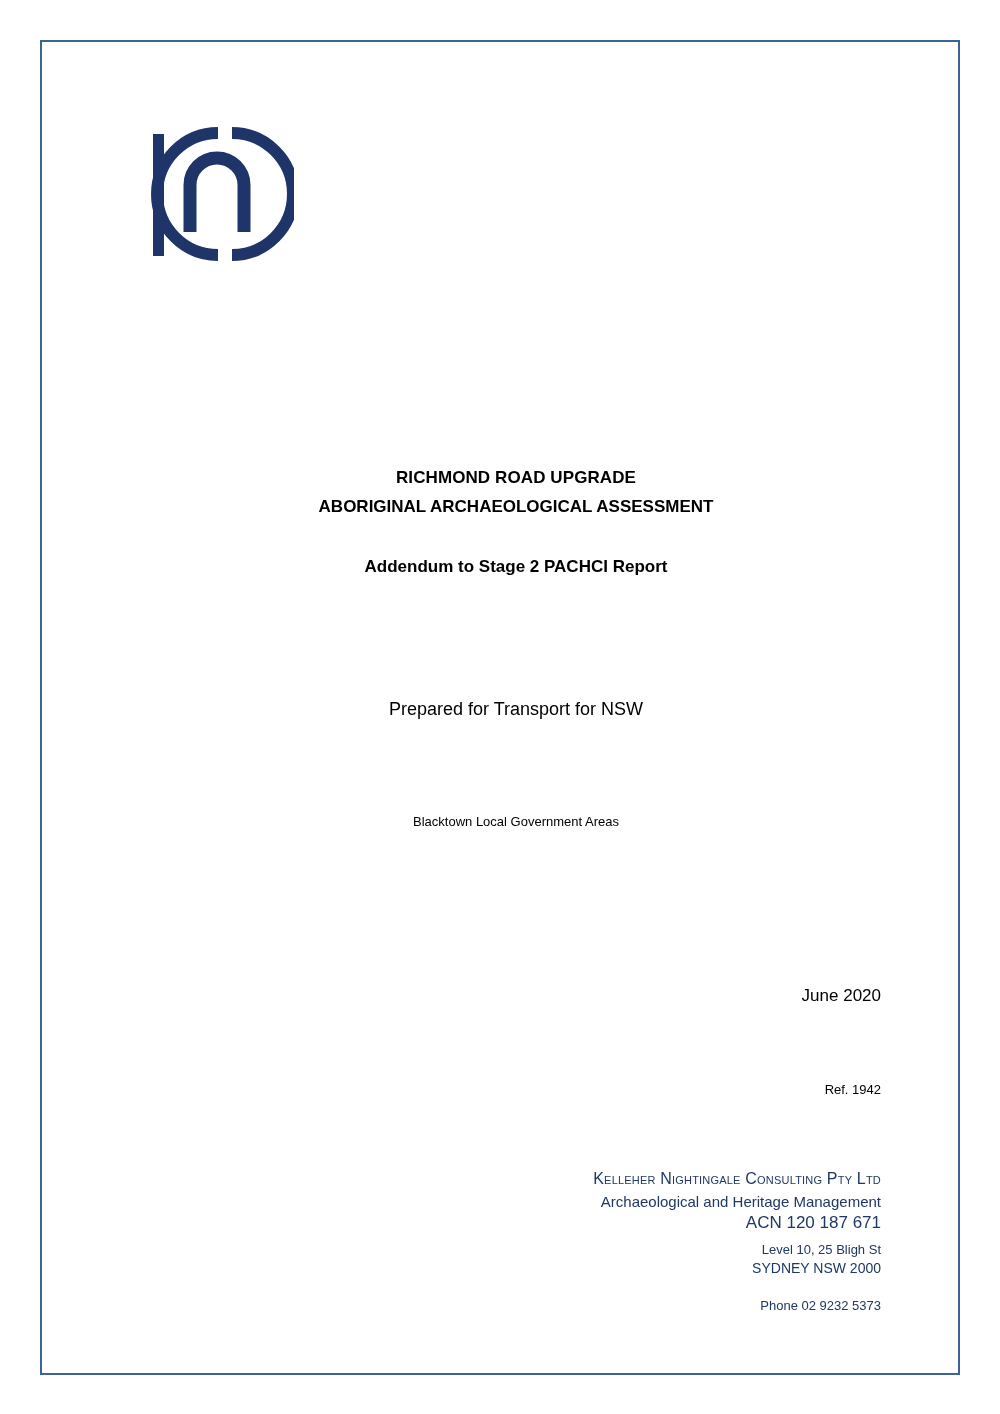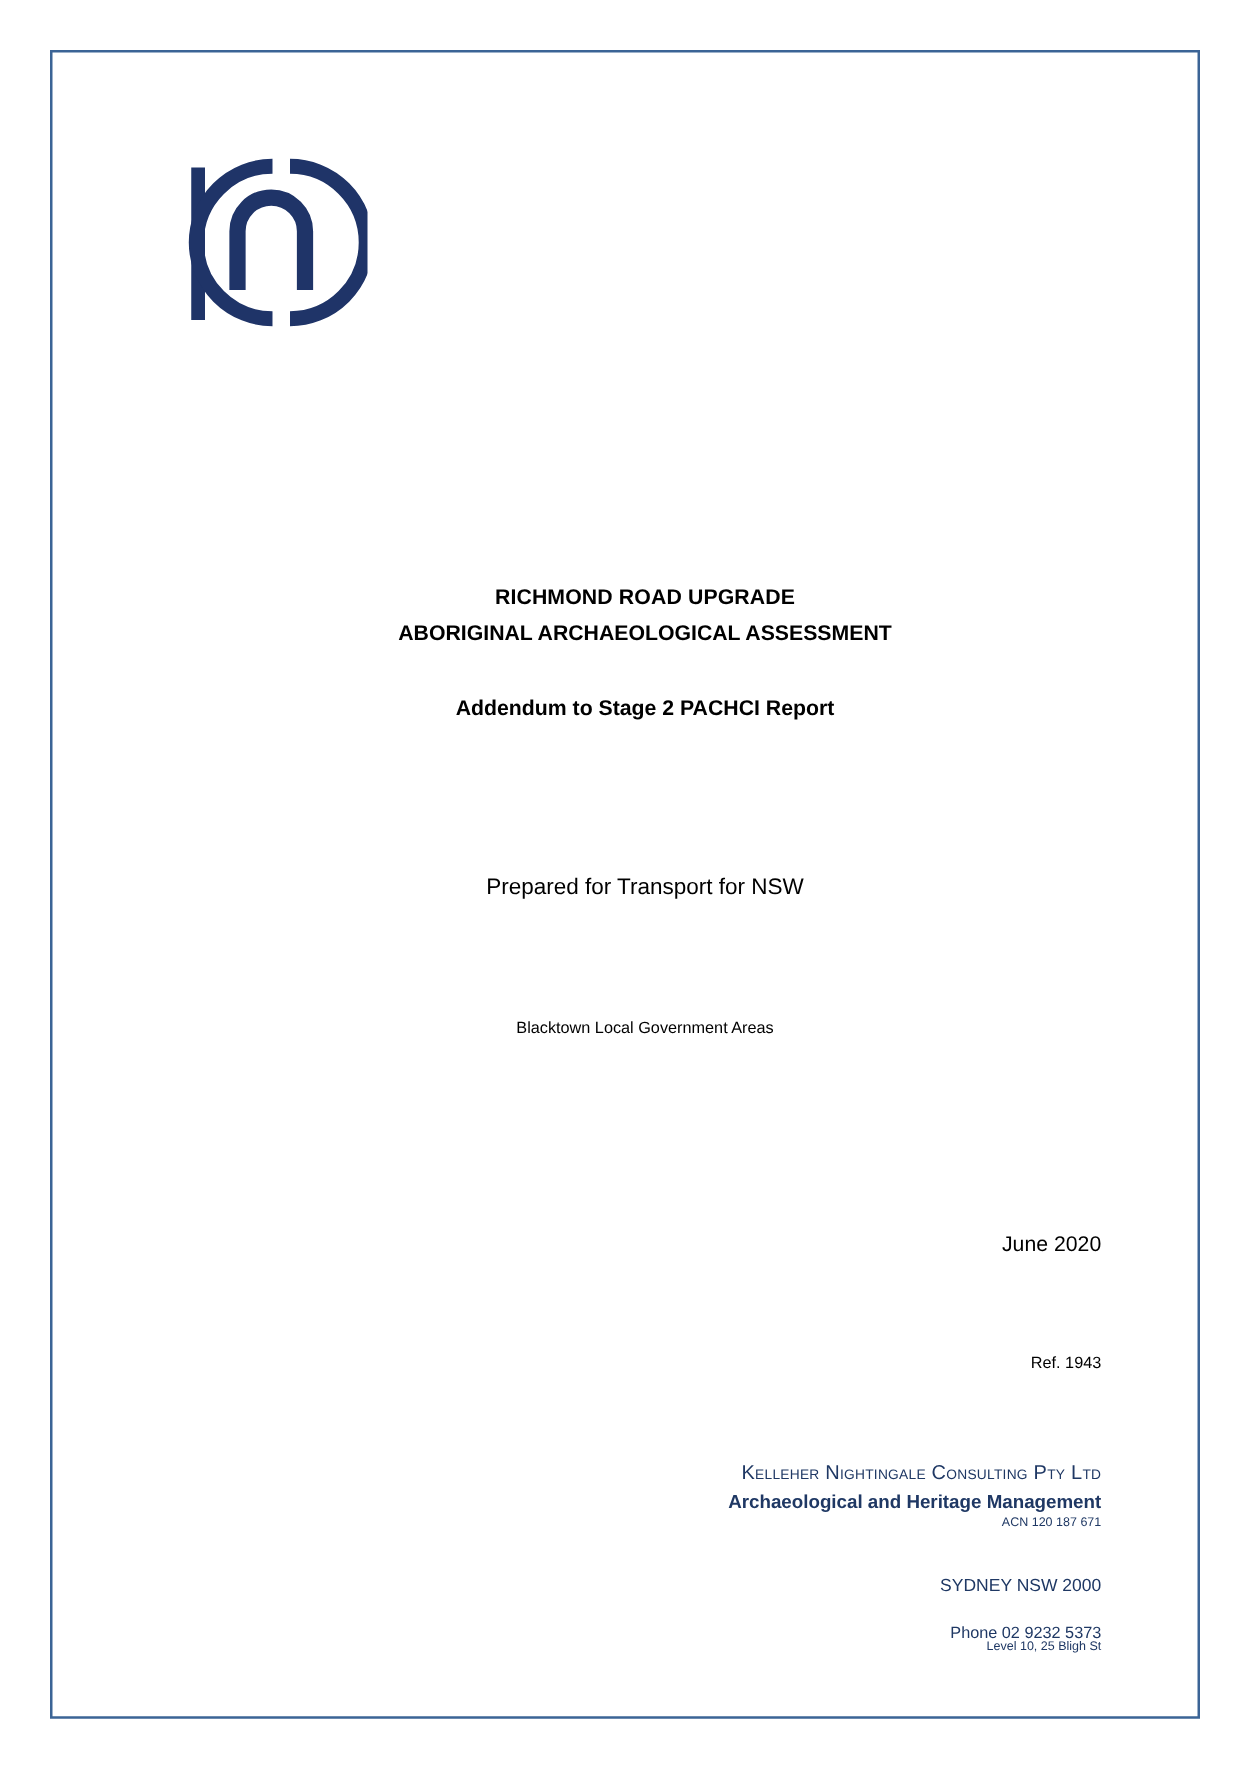--- a/index.html
+++ b/index.html
@@ -9,23 +9,23 @@
     .center-block { position: absolute; left: 0; width: 1032px; text-align: center; }
     .title1 { top: 468px; font-size: 17px; font-weight: bold; letter-spacing: 0.1px; }
     .title2 { top: 497px; font-size: 17px; font-weight: bold; }
     .subtitle { top: 557px; font-size: 17px; font-weight: bold; }
     .prepared { top: 699px; font-size: 18px; }
     .lga { top: 814px; font-size: 13px; }
     .right-block { position: absolute; right: 119px; text-align: right; }
     .date { top: 986px; font-size: 17px; text-align: right; }
     .ref { top: 1082px; font-size: 13px; }
     .company { top: 1170px; font-size: 16px; font-weight: normal; color: #1f3864; font-variant: small-caps; letter-spacing: 0.2px; }
-    .dept { top: 1193px; font-size: 15px; font-weight: bold; color: #1f3864; }
-    .acn { top: 1213px; font-size: 10px; color: #1f3864; }
-    .addr1 { top: 1312px; font-size: 10px; color: #1f3864; }
+    .dept { top: 1193px; font-size: 15px; font-weight: normal; color: #1f3864; }
+    .acn { top: 1213px; font-size: 17px; color: #1f3864; }
+    .addr1 { top: 1242px; font-size: 13px; color: #1f3864; }
     .addr2 { top: 1260px; font-size: 14px; color: #1f3864; }
     .phone { top: 1298px; font-size: 13px; color: #1f3864; }
   </style>
 </head>
 <body>
 
 <div class="page-border"></div>
 
 <svg class="logo" viewBox="148 122 146 146" xmlns="http://www.w3.org/2000/svg">
 
@@ -38,20 +38,20 @@
   <path d="M 190 232 L 190 185 A 27 27 0 0 1 244 185 L 244 232" fill="none" stroke="#1f3468" stroke-width="13"></path>
 </svg>
 
 <div class="center-block title1">RICHMOND ROAD UPGRADE</div>
 <div class="center-block title2">ABORIGINAL ARCHAEOLOGICAL ASSESSMENT</div>
 <div class="center-block subtitle">Addendum to Stage 2 PACHCI Report</div>
 <div class="center-block prepared">Prepared for Transport for NSW</div>
 <div class="center-block lga">Blacktown Local Government Areas</div>
 
 <div class="right-block date">June 2020</div>
-<div class="right-block ref">Ref. 1943</div>
+<div class="right-block ref">Ref. 1942</div>
 
 <div class="right-block company">Kelleher Nightingale Consulting Pty Ltd</div>
 <div class="right-block dept">Archaeological and Heritage Management</div>
 <div class="right-block acn">ACN 120 187 671</div>
 <div class="right-block addr1">Level 10, 25 Bligh St</div>
 <div class="right-block addr2">SYDNEY NSW 2000</div>
 <div class="right-block phone">Phone 02 9232 5373</div>
 
 </body></html>

